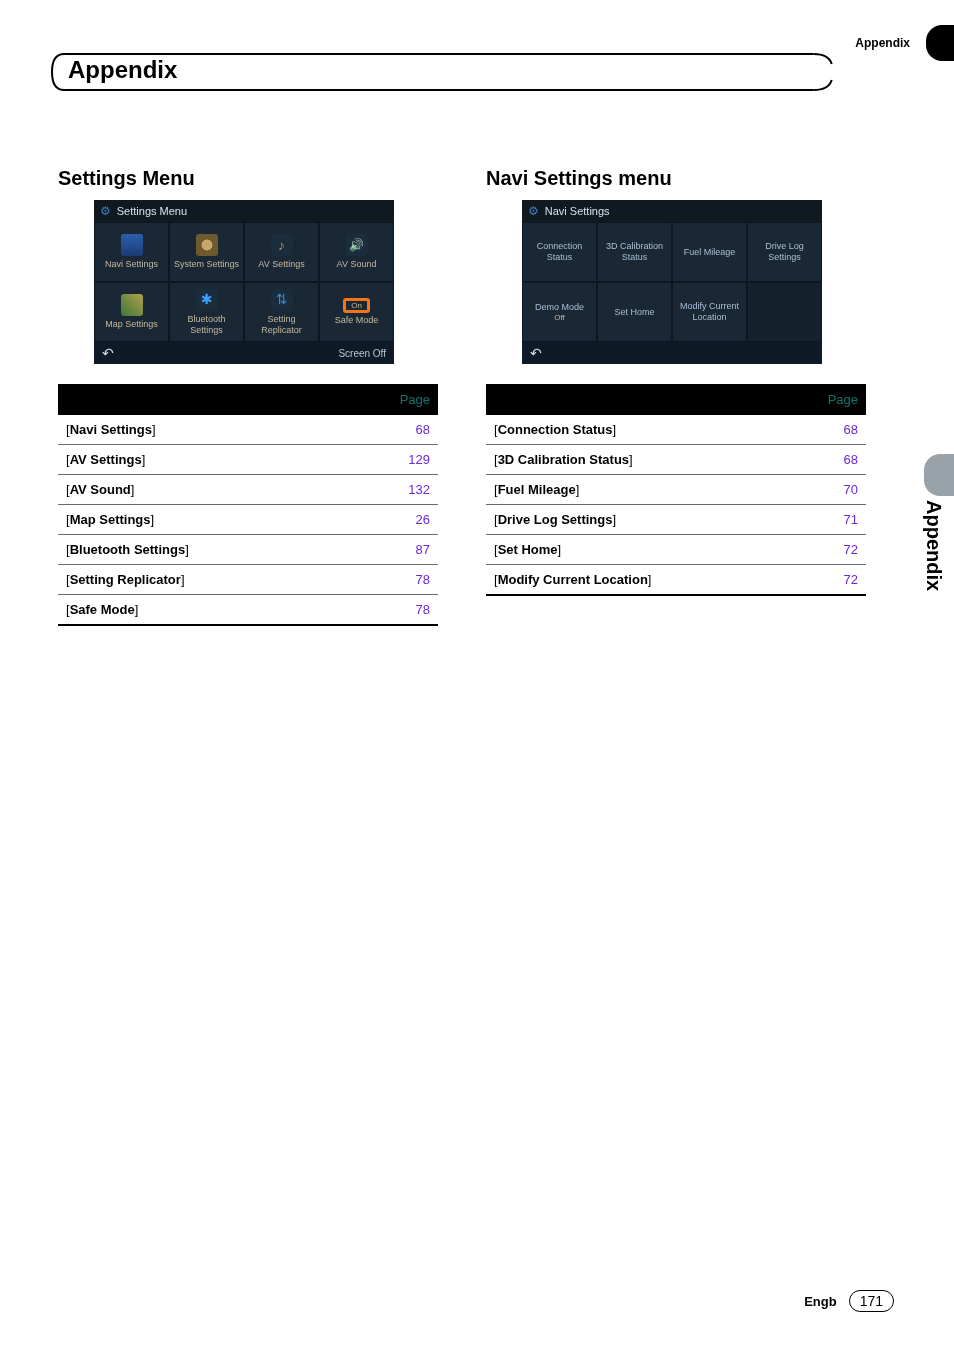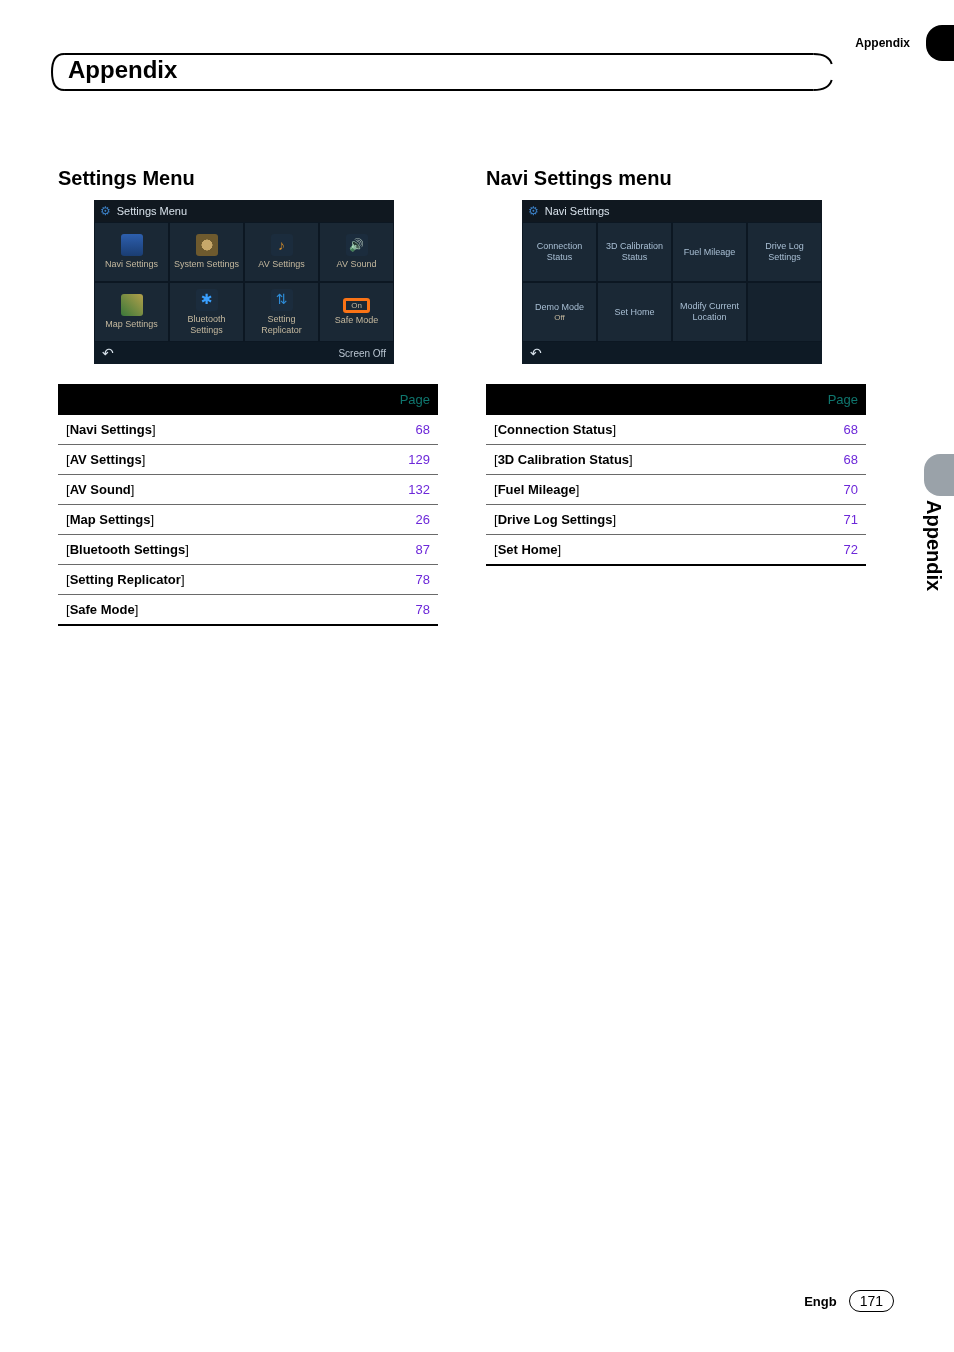--- a/index.html
+++ b/index.html
@@ -393,20 +393,24 @@
             <td class="page">70</td>
           </tr>
         <tr>
             <td class="setting-name">[<span class="b">Drive Log Settings</span>]</td>
             <td class="page">71</td>
           </tr>
         <tr>
             <td class="setting-name">[<span class="b">Set Home</span>]</td>
             <td class="page">72</td>
           </tr>
+        <tr>
+            <td class="setting-name">[<span class="b">Modify Current Location</span>]</td>
+            <td class="page">72</td>
+          </tr>
       </tbody>
     </table>
   </div>
 
 </div>
 
 <div class="side-tab"></div>
 <div class="side-text">Appendix</div>
 
 <div class="footer">

